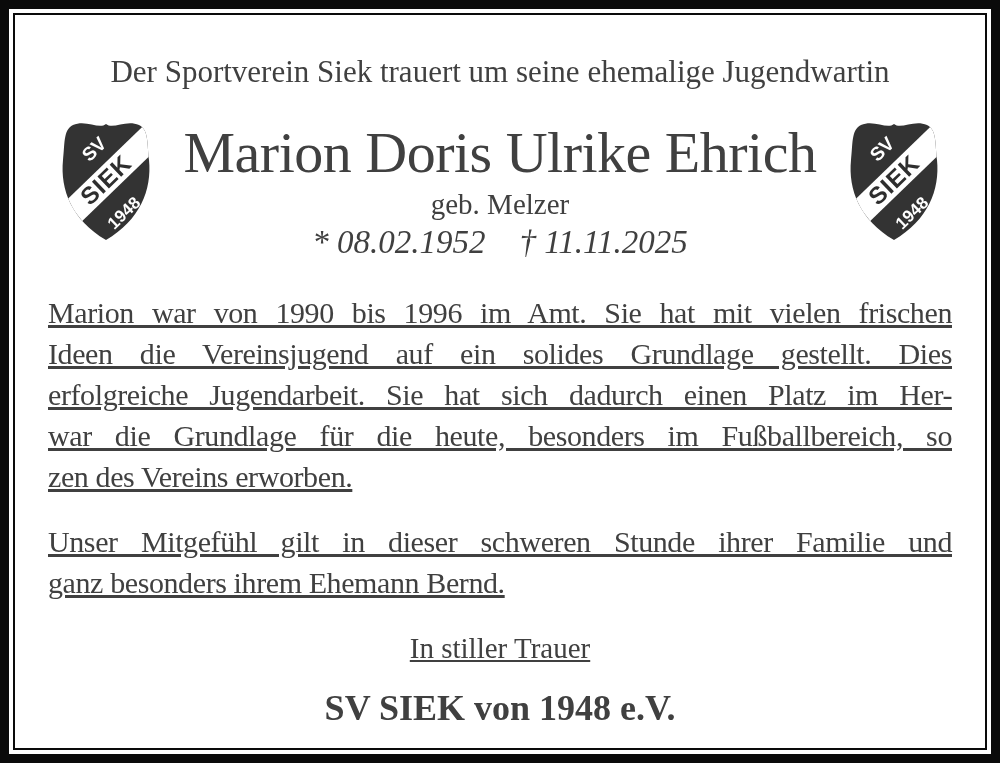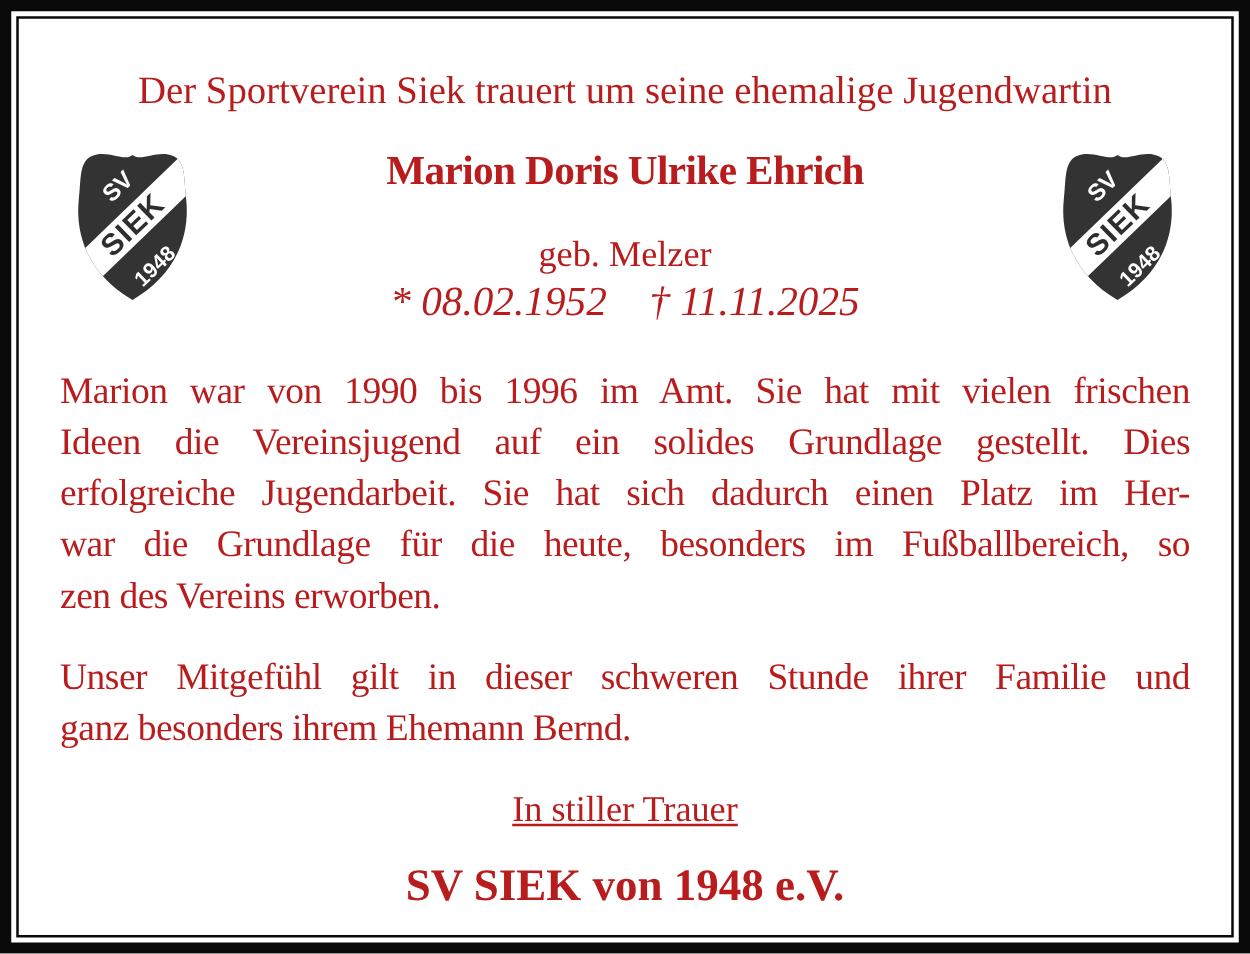--- a/index.html
+++ b/index.html
@@ -5,21 +5,21 @@
   html, body {
     margin: 0;
     padding: 0;
     background: #ffffff;
   }
   .page {
     position: relative;
     width: 1000px;
     height: 763px;
     background: #ffffff;
-    color: #b91c1c;
+    color: #404040;
     font-family: "Liberation Serif", serif;
     overflow: hidden;
     box-sizing: border-box;
   }
   .frame-outer {
     position: absolute;
     inset: 0;
     border: 9px solid #0a0a0a;
     pointer-events: none;
     box-sizing: border-box;
@@ -53,22 +53,22 @@
   .crest text {
     font-family: "Liberation Sans", sans-serif;
     font-weight: bold;
   }
   .name {
     position: absolute;
     top: 119px;
     left: 160px;
     right: 160px;
     text-align: center;
-    font-size: 33px;
-    font-weight: bold;
+    font-size: 58px;
+    font-weight: normal;
     letter-spacing: -0.5px;
     white-space: nowrap;
   }
   .maiden {
     position: absolute;
     top: 188px;
     left: 160px;
     right: 160px;
     text-align: center;
     font-size: 29px;
@@ -92,20 +92,21 @@
     font-size: 30px;
     line-height: 41px;
     letter-spacing: -0.4px;
   }
   .paragraph-1 { top: 292px; }
   .paragraph-2 { top: 521px; }
   .p-line {
     text-align: justify;
     text-align-last: justify;
     white-space: nowrap;
+    text-decoration: underline;
   }
   .p-line.last {
     text-align: left;
     text-align-last: auto;
   }
   .closing {
     position: absolute;
     top: 632px;
     left: 0;
     right: 0;

